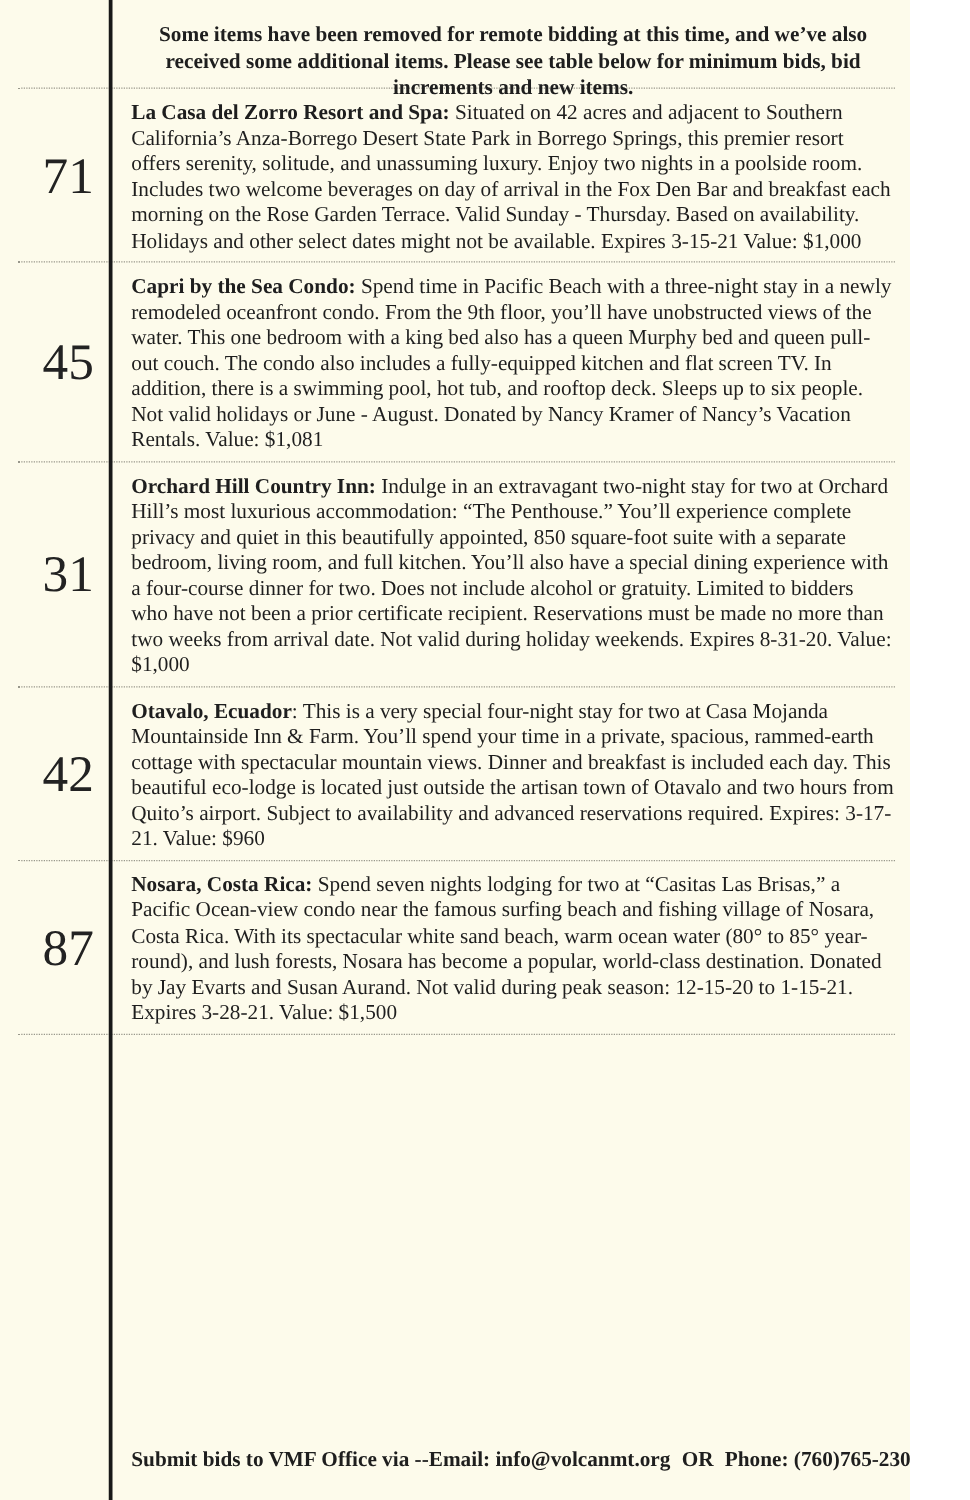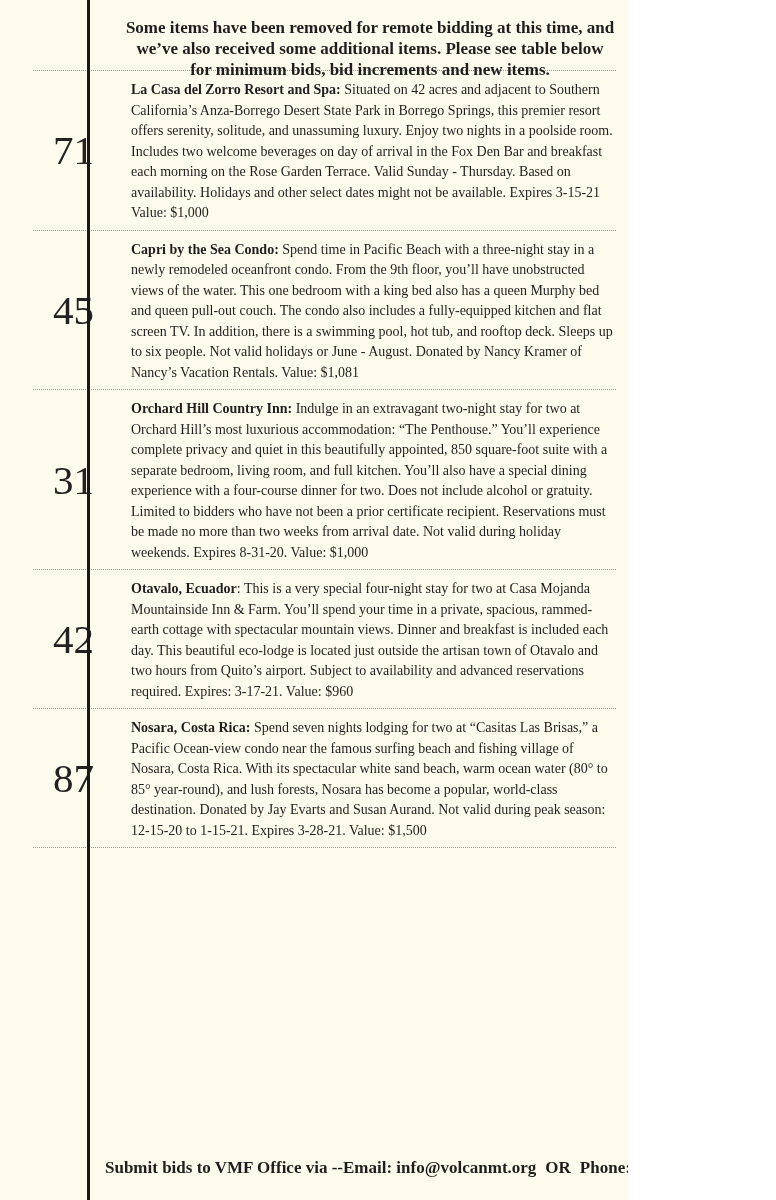--- a/index.html
+++ b/index.html
@@ -7,26 +7,25 @@
     --ink: #1e1e1e;
     --rule: #181818;
     --sep: #98978b;
   }
   * { margin: 0; padding: 0; box-sizing: border-box; }
   html, body { background: #fff; }
   body { font-family: "Liberation Serif", "DejaVu Serif", serif; }
 
   .page {
     position: relative;
-    width: 628px;
+    width: 728px;
     height: 1200px;
     background: var(--bg);
     color: var(--ink);
     overflow: hidden;
-    padding-left: 19px;
   }
 
   .vline {
     position: absolute;
     left: 87px;
     top: 0;
     width: 3px;
     height: 1200px;
     background: var(--rule);
     z-index: 2;
@@ -64,24 +63,24 @@
     display: flex;
     align-items: center;
     justify-content: flex-end;
     padding-right: 13px;
     font-size: 41px;
     color: #222;
   }
 
   .item-body {
     flex: 1;
-    margin-left: 24px;
+    margin-left: 17px;
     margin-right: 12px;
     padding: 9px 0 6px 0;
-    font-size: 14px;
+    font-size: 17px;
     line-height: 20.5px;
     text-align: left;
   }
 
   .item-title { font-weight: bold; }
 
   .footer {
     position: absolute;
     left: 105px;
     right: 12px;

